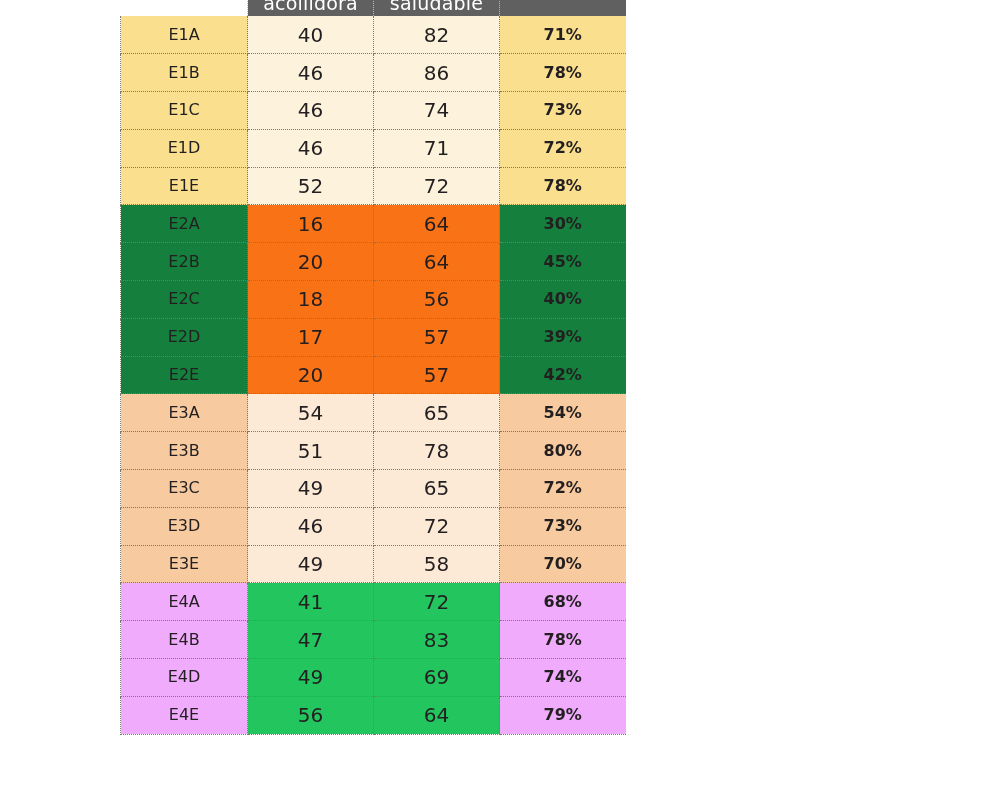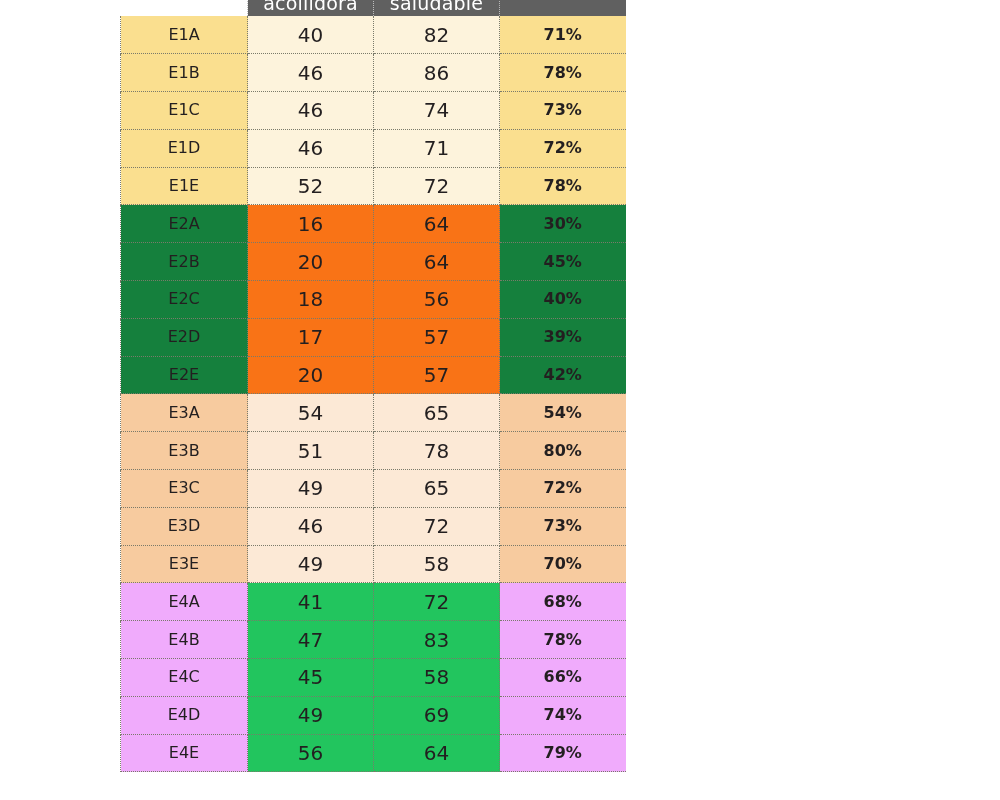--- a/index.html
+++ b/index.html
@@ -200,26 +200,20 @@
           <td class="cell-num">72</td>
           <td class="cell-pct">68%</td>
         </tr>
         <tr class="g-e4">
           <td class="cell-label">E4B</td>
           <td class="cell-num">47</td>
           <td class="cell-num">83</td>
           <td class="cell-pct">78%</td>
         </tr>
         <tr class="g-e4">
-          <td class="cell-label">E4C</td>
-          <td class="cell-num">45</td>
-          <td class="cell-num">58</td>
-          <td class="cell-pct">66%</td>
-        </tr>
-        <tr class="g-e4">
           <td class="cell-label">E4D</td>
           <td class="cell-num">49</td>
           <td class="cell-num">69</td>
           <td class="cell-pct">74%</td>
         </tr>
         <tr class="g-e4">
           <td class="cell-label">E4E</td>
           <td class="cell-num">56</td>
           <td class="cell-num">64</td>
           <td class="cell-pct">79%</td>

